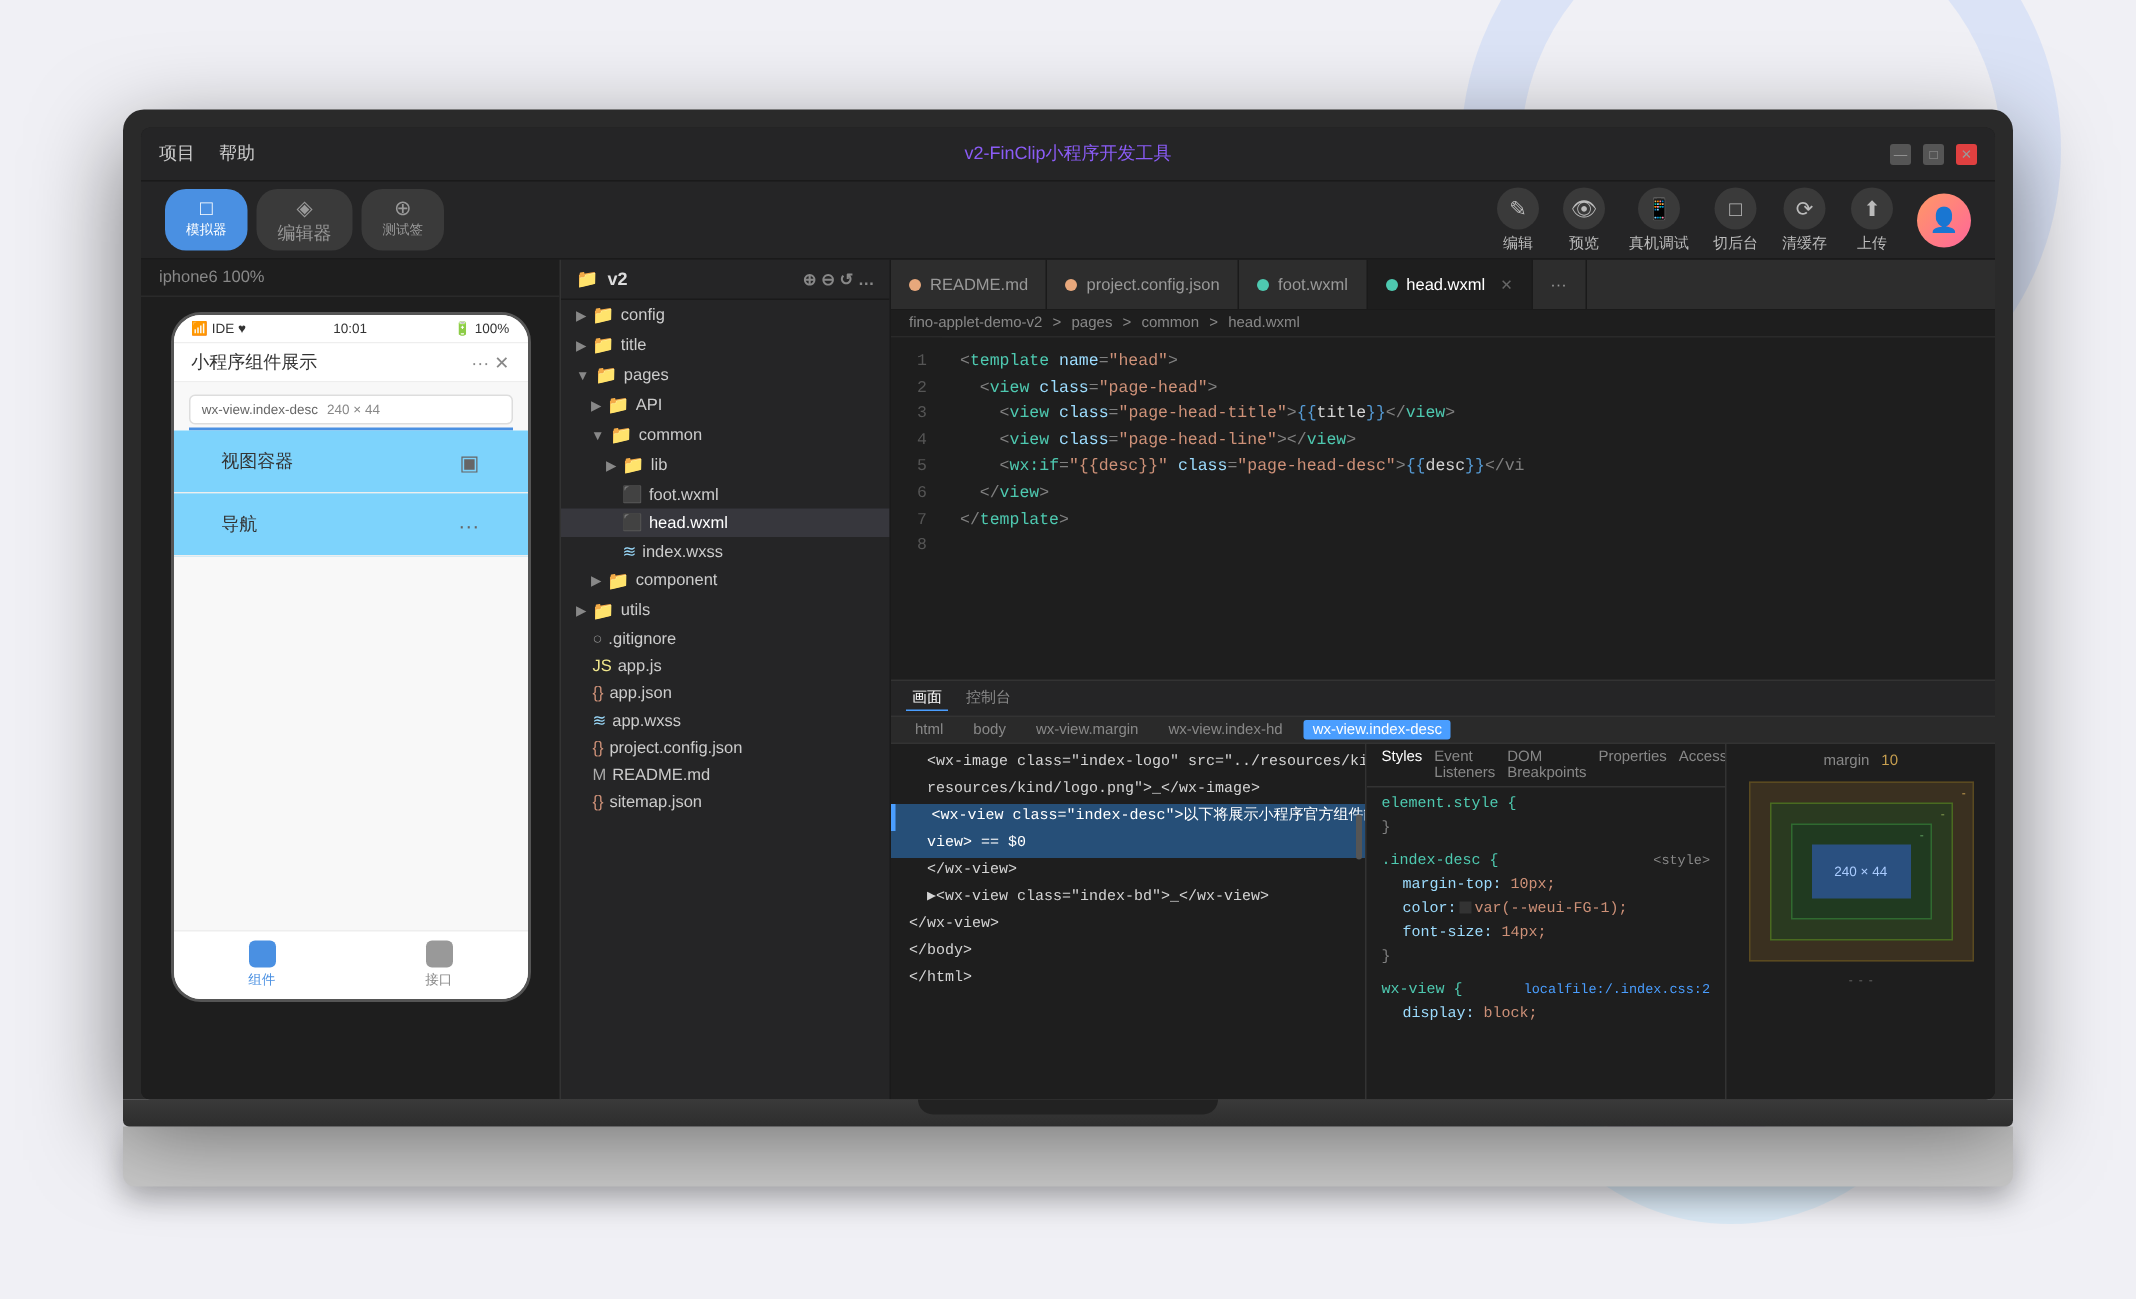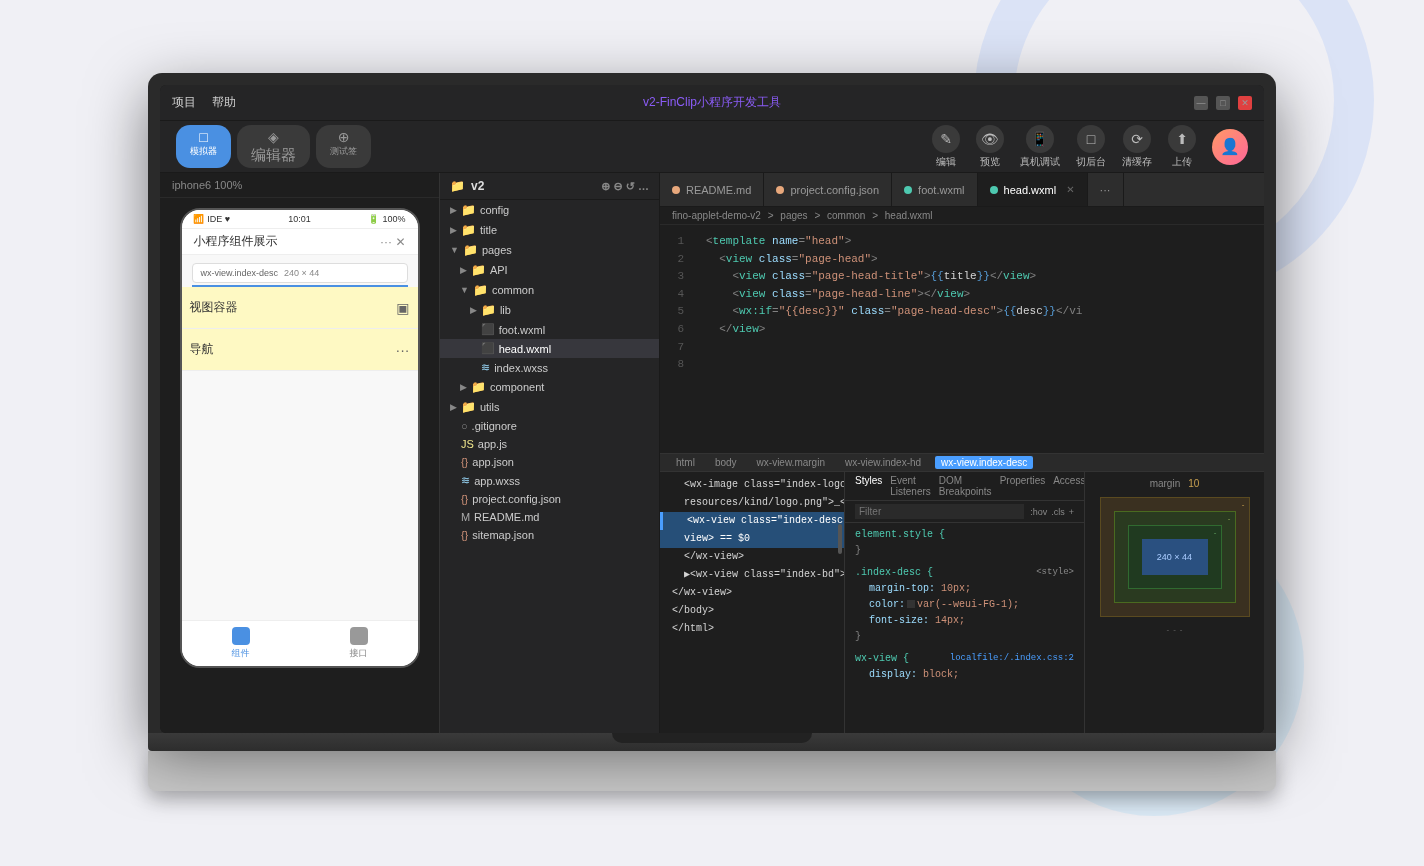--- a/index.html
+++ b/index.html
@@ -34,21 +34,21 @@
     }
     .bg-circle-3 {
       width: 200px; height: 200px;
       border: 20px solid #9966ff;
       bottom: 100px; right: 200px;
     }
 
     
     .laptop-shell {
       position: relative;
-      width: 1128px;
+      width: 1260px;
       height: 720px;
     }
 
     .laptop-screen-bezel {
       background: #2a2a2a;
       border-radius: 14px 14px 0 0;
       padding: 12px 12px 0 12px;
       height: 660px;
       position: relative;
       box-shadow: 0 20px 60px rgba(0,0,0,0.5);
@@ -306,23 +306,23 @@
       padding: 6px 8px;
       font-size: 9px;
       color: #1a1a1a;
       line-height: 1.4;
     }
 
     .phone-list-item {
       display: flex;
       justify-content: space-between;
       align-items: center;
-      padding: 12px 8px;
+      padding: 12px 32px;
       border-bottom: 1px solid #eee;
-      background: #fef9c3;
+      background: #7dd3fc;
     }
     .phone-list-label {
       font-size: 12px;
       color: #333;
     }
     .phone-list-icon {
       color: #666;
       font-size: 14px;
     }
 
@@ -753,21 +753,21 @@
       </div>
 
       <div class="ide-toolbar">
         <div class="toolbar-btn-group">
           <div class="toolbar-btn active">
             <span style="font-size:14px;">□</span>
             <span style="font-size:9px;">模拟器</span>
           </div>
           <div class="toolbar-btn inactive">
             <span style="font-size:14px;">◈</span>
-            <span style="font-size:15px;">编辑器</span>
+            <span style="font-size:12px;">编辑器</span>
           </div>
           <div class="toolbar-btn inactive">
             <span style="font-size:14px;">⊕</span>
             <span style="font-size:9px;">测试签</span>
           </div>
         </div>
 
         <div class="toolbar-right">
           <div class="toolbar-icon-btn">
             <div class="toolbar-icon-circle">✎</div>
@@ -991,27 +991,32 @@
                 <div>7</div>
                 <div>8</div>
               </div>
               <div class="code-content">
                 <div class="code-line"><span class="tok-bracket">&lt;</span><span class="tok-tag">template</span> <span class="tok-attr">name</span><span class="tok-bracket">=</span><span class="tok-string">"head"</span><span class="tok-bracket">&gt;</span></div>
                 <div class="code-line">  <span class="tok-bracket">&lt;</span><span class="tok-tag">view</span> <span class="tok-attr">class</span><span class="tok-bracket">=</span><span class="tok-string">"page-head"</span><span class="tok-bracket">&gt;</span></div>
                 <div class="code-line">    <span class="tok-bracket">&lt;</span><span class="tok-tag">view</span> <span class="tok-attr">class</span><span class="tok-bracket">=</span><span class="tok-string">"page-head-title"</span><span class="tok-bracket">&gt;</span><span class="tok-mustache">{{</span><span class="tok-text">title</span><span class="tok-mustache">}}</span><span class="tok-bracket">&lt;/</span><span class="tok-tag">view</span><span class="tok-bracket">&gt;</span></div>
                 <div class="code-line">    <span class="tok-bracket">&lt;</span><span class="tok-tag">view</span> <span class="tok-attr">class</span><span class="tok-bracket">=</span><span class="tok-string">"page-head-line"</span><span class="tok-bracket">&gt;&lt;/</span><span class="tok-tag">view</span><span class="tok-bracket">&gt;</span></div>
                 <div class="code-line">    <span class="tok-bracket">&lt;</span><span class="tok-tag">wx:if</span><span class="tok-bracket">=</span><span class="tok-string">"{{desc}}"</span> <span class="tok-attr">class</span><span class="tok-bracket">=</span><span class="tok-string">"page-head-desc"</span><span class="tok-bracket">&gt;</span><span class="tok-mustache">{{</span><span class="tok-text">desc</span><span class="tok-mustache">}}</span><span class="tok-bracket">&lt;/vi</span></div>
                 <div class="code-line">  <span class="tok-bracket">&lt;/</span><span class="tok-tag">view</span><span class="tok-bracket">&gt;</span></div>
+                <div class="code-line"><span class="tok-bracket">&lt;/</span><span class="tok-tag">template</span><span class="tok-bracket">&gt;</span></div>
                 <div class="code-line">&nbsp;</div>
               </div>
             </div>
           </div>
 
           <div class="bottom-panel">
 
+            <div class="inspector-html-tabs">
+              <span class="ihtab active">画面</span>
+              <span class="ihtab">控制台</span>
+            </div>
 
             <div class="element-tabs-row">
               <span class="elem-tab">html</span>
               <span class="elem-tab">body</span>
               <span class="elem-tab">wx-view.margin</span>
               <span class="elem-tab">wx-view.index-hd</span>
               <span class="elem-tab active">wx-view.index-desc</span>
             </div>
 
             <div class="bottom-content">
@@ -1032,28 +1037,20 @@
               <div style="width:240px;flex-shrink:0;border-left:1px solid #333;display:flex;flex-direction:column;overflow:hidden;">
 
                 <div class="styles-section-tabs">
                   <span class="sstab active">Styles</span>
                   <span class="sstab">Event Listeners</span>
                   <span class="sstab">DOM Breakpoints</span>
                   <span class="sstab">Properties</span>
                   <span class="sstab">Accessibility</span>
                 </div>
 
-                <div class="styles-filter">
-                  <input class="styles-filter-input" type="text" placeholder="Filter" style="">
-                  <div class="styles-filter-btns">
-                    <span>:hov</span>
-                    <span>.cls</span>
-                    <span>+</span>
-                  </div>
-                </div>
 
                 <div class="styles-content">
                   <div class="style-block">
                     <div><span class="style-selector">element.style {</span></div>
                     <div><span class="style-brace">}</span></div>
                   </div>
                   <div class="style-block">
                     <div><span class="style-selector">.index-desc {</span><span class="style-source">&lt;style&gt;</span></div>
                     <div><span class="style-prop">margin-top:</span><span class="style-val"> 10px;</span></div>
                     <div><span class="style-prop">color:</span><span style="display:inline-block;width:8px;height:8px;background:#333;vertical-align:middle;margin:0 2px;"></span><span class="style-val">var(--weui-FG-1);</span></div>

